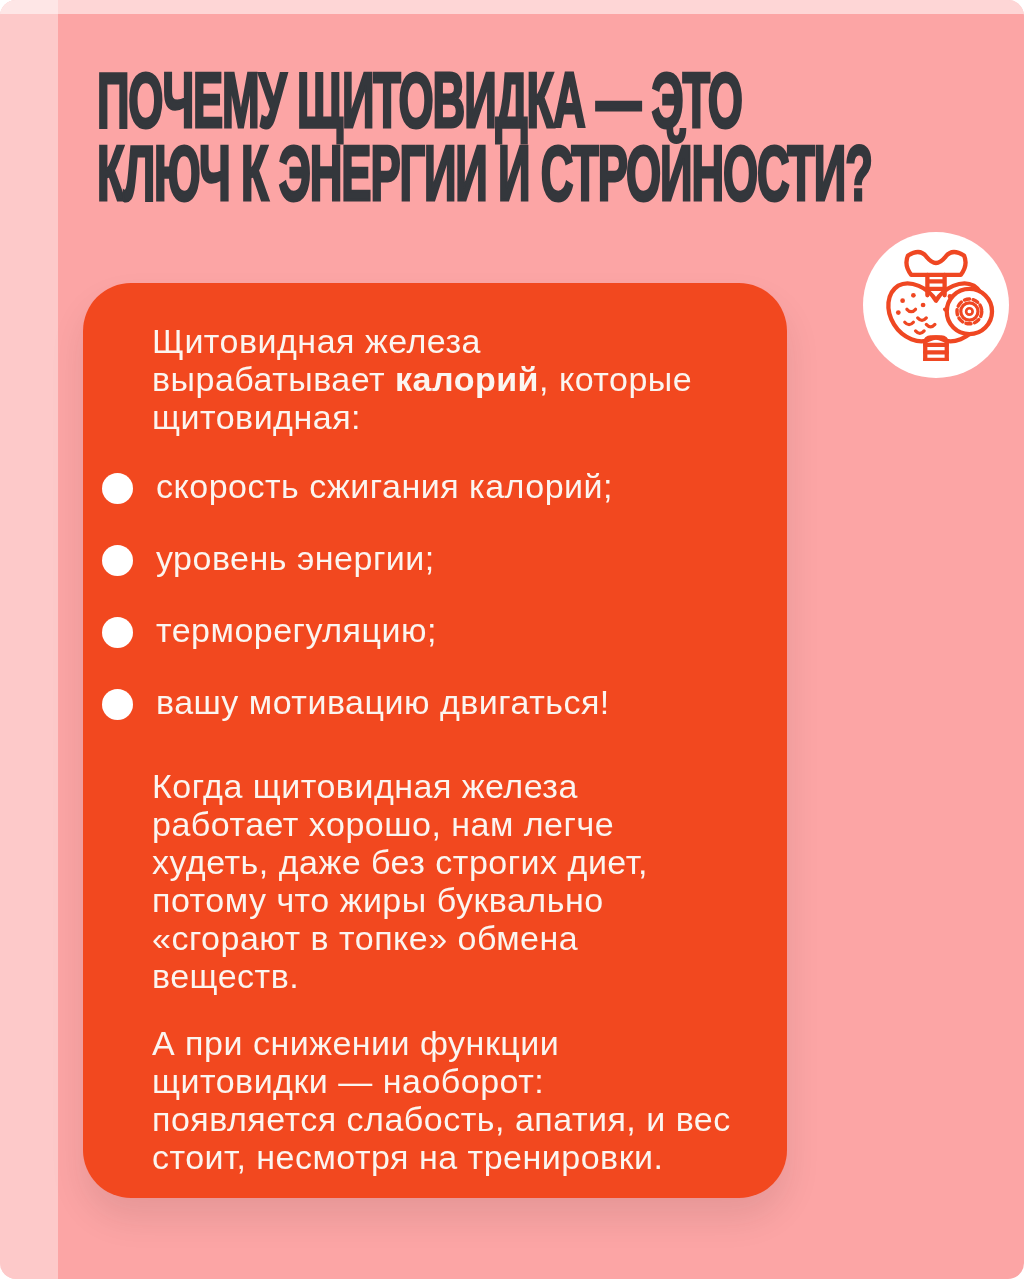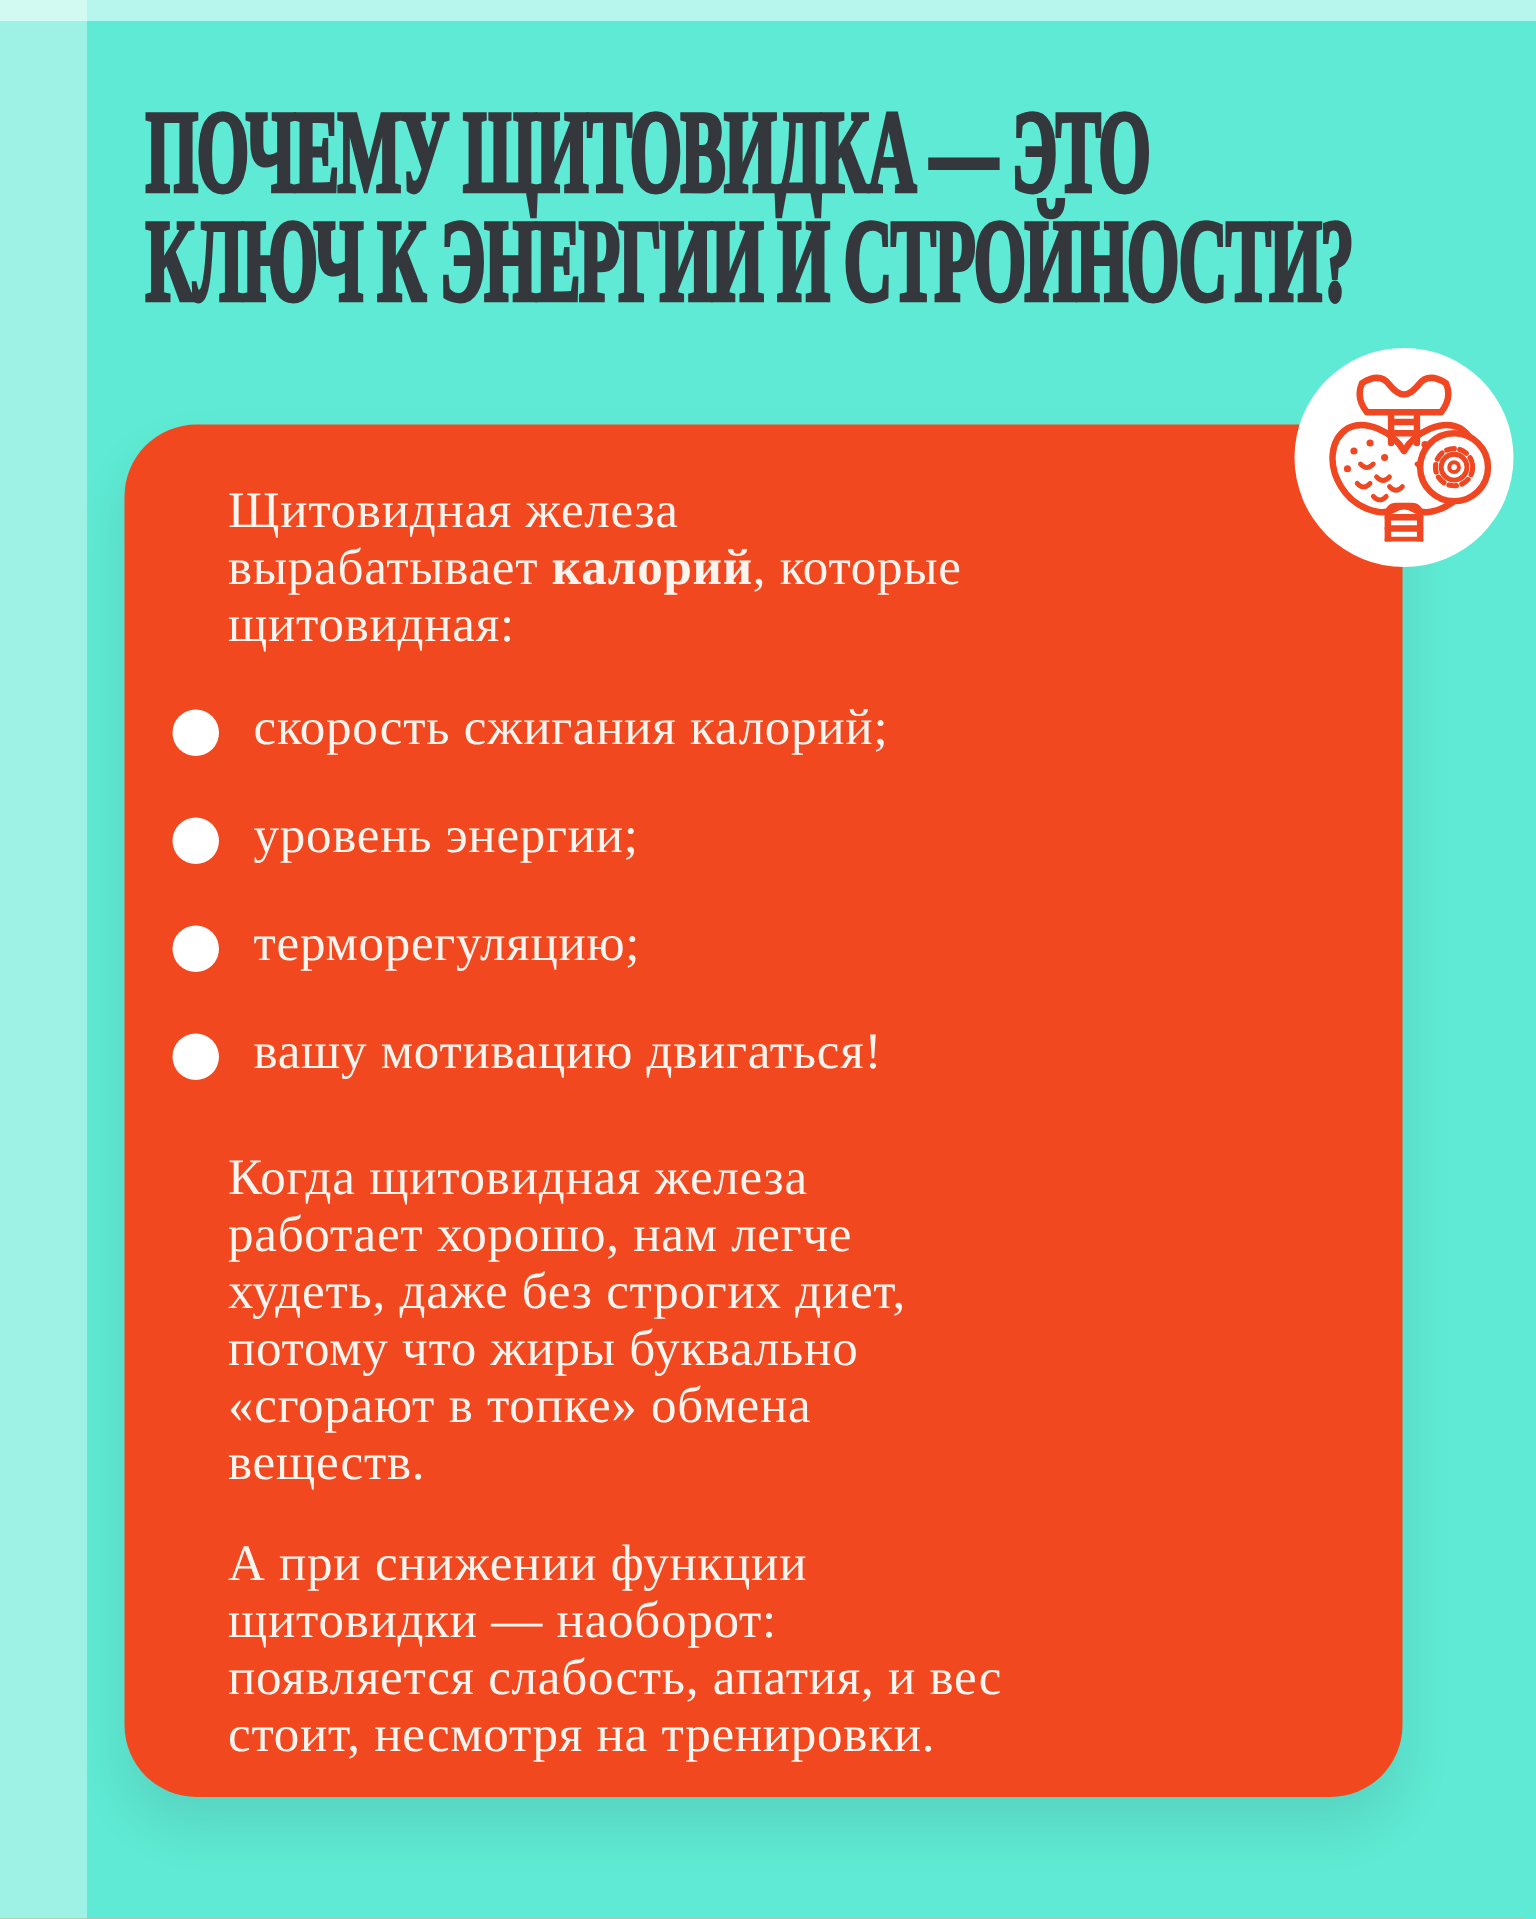--- a/index.html
+++ b/index.html
@@ -1,52 +1,53 @@
 <!DOCTYPE html>
 <html><head>
 <meta charset="utf-8">
 <style>
   html,body{margin:0;padding:0;}
   .page{
     position:relative;
     width:1024px;height:1279px;
-    background:#5eead4;
+    background:#fca5a5;
     overflow:hidden;
-    font-family:Liberation Serif, serif;
+    font-family:Liberation Sans, sans-serif;
+    border-radius:16px;
   }
   .top-strip{position:absolute;left:0;top:0;width:100%;height:14px;background:rgba(255,255,255,0.55);}
   .left-band{position:absolute;left:0;top:0;width:58px;height:100%;background:rgba(255,255,255,0.40);}
 
   .title{
     position:absolute;left:97px;top:64px;margin:0;
     font-size:78px;line-height:73px;font-weight:bold;
     color:#34373c;-webkit-text-stroke:3px #34373c;
     letter-spacing:-2px;white-space:nowrap;
     transform:scaleX(0.58);transform-origin:0 0;
     width:1500px;
   }
   .title .tline{display:block;}
 
   .card{
-    position:absolute;left:83px;top:283px;width:852px;height:915px;
+    position:absolute;left:83px;top:283px;width:704px;height:915px;
     background:#f2481f;border-radius:48px;
     box-shadow:0 20px 35px rgba(40,30,25,0.10);
   }
   .card-text{color:#fbf5f0;font-size:34px;line-height:38px;letter-spacing:0.5px;}
 
   .badge{
     position:absolute;left:863px;top:232px;width:146px;height:146px;
     background:#ffffff;border-radius:50%;
   }
   .badge svg{position:absolute;left:13px;top:17px;}
 
   .intro{position:absolute;left:69px;top:39px;width:760px;margin:0;}
   .intro b{font-weight:bold;}
 
-  .bullets{position:absolute;left:86px;top:184px;width:760px;margin:0;padding:0;list-style:none;}
+  .bullets{position:absolute;left:73px;top:184px;width:760px;margin:0;padding:0;list-style:none;}
   .bullets li{position:relative;height:38px;margin:0 0 34px 0;white-space:nowrap;}
   .dot{position:absolute;left:-54px;top:6px;width:31px;height:31px;border-radius:50%;background:#ffffff;}
 
   .para{position:absolute;left:69px;width:790px;margin:0;white-space:pre-line;}
   .para1{top:484px;}
   .para2{top:741px;}
 </style>
 </head>
 <body>
 

